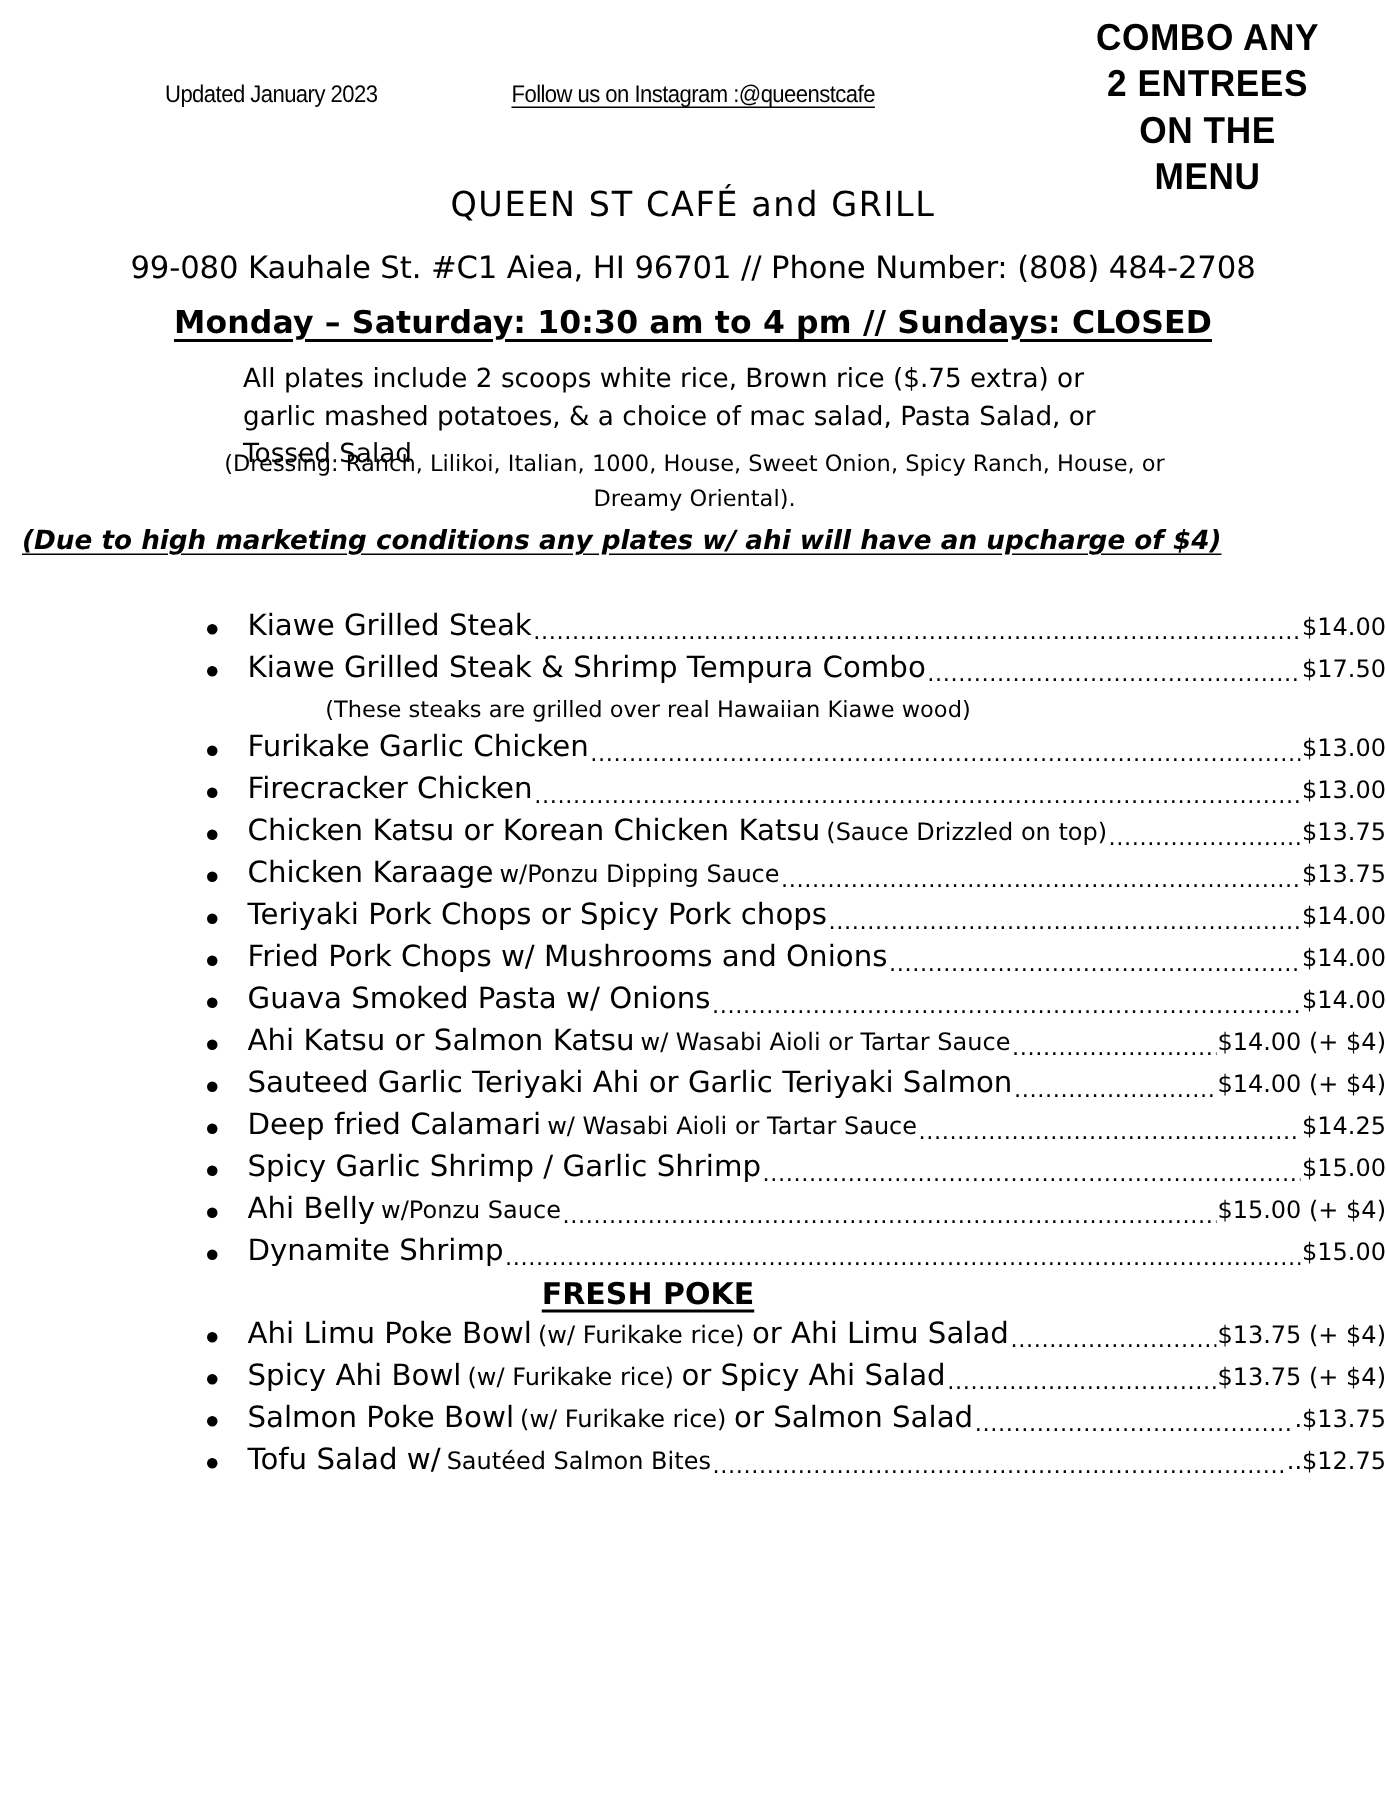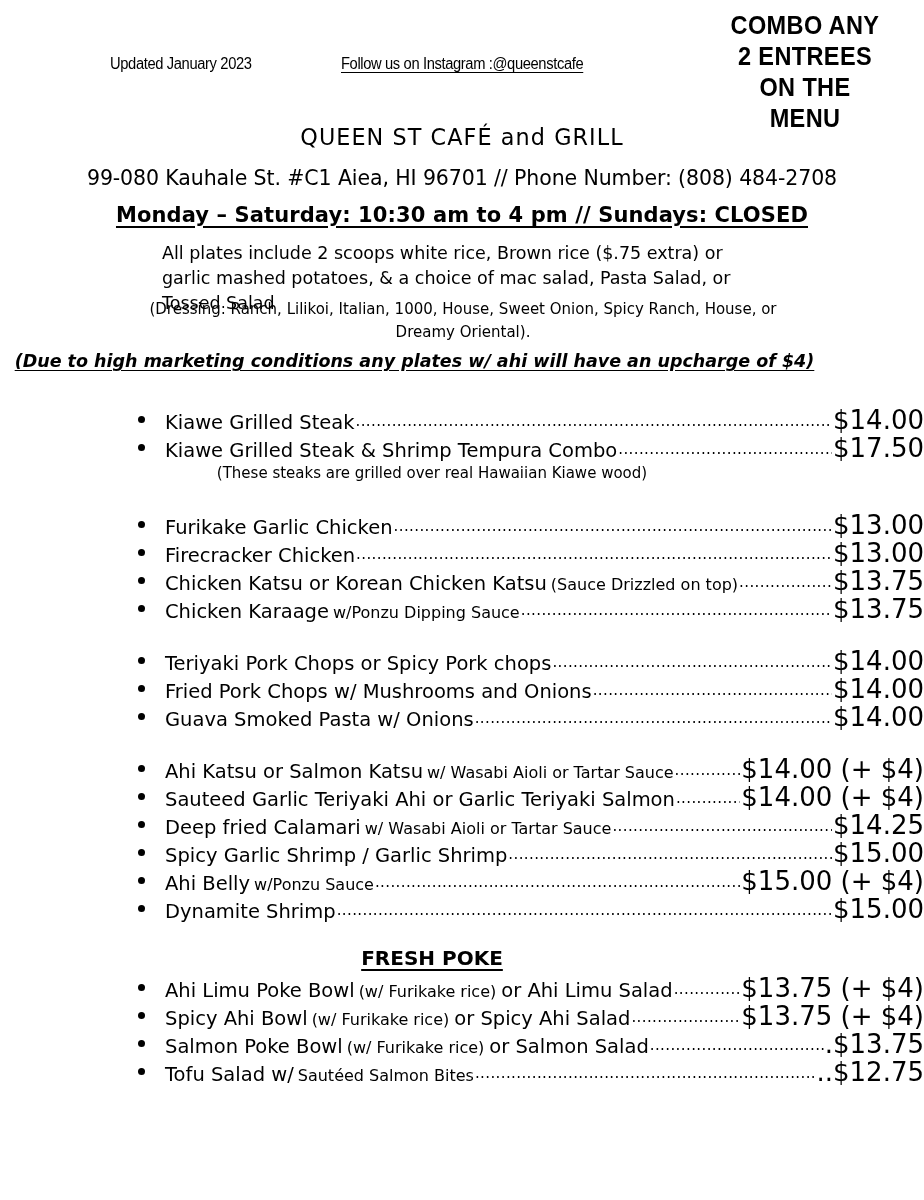--- a/index.html
+++ b/index.html
@@ -152,21 +152,21 @@
 
   
   .menu {
     position: absolute;
     top: 405px;
     left: 0;
     width: 924px;
   }
 
   .group { margin: 0; padding: 0; }
-  .group + .group { margin-top: 24px; }
+  .group + .group { }
 
   .row {
     position: relative;
     display: flex;
     align-items: baseline;
     padding-left: 165px;
     height: 28px;
     font-family: "DejaVu Sans", sans-serif;
     font-size: 19.5px;
     white-space: nowrap;
@@ -197,21 +197,21 @@
     margin: 0 1px;
     font-size: 15px;
     letter-spacing: 0.4px;
   }
   .leader::after {
     content: "........................................................................................"
              "........................................................................................";
   }
   .price {
     flex: 0 0 auto;
-    font-size: 26px;
+    font-size: 16px;
     padding-left: 0;
   }
 
   .note-line {
     text-align: center;
     font-family: "DejaVu Sans", sans-serif;
     font-size: 15px;
     padding-right: 60px;
     height: 25px;
     line-height: 25px;

